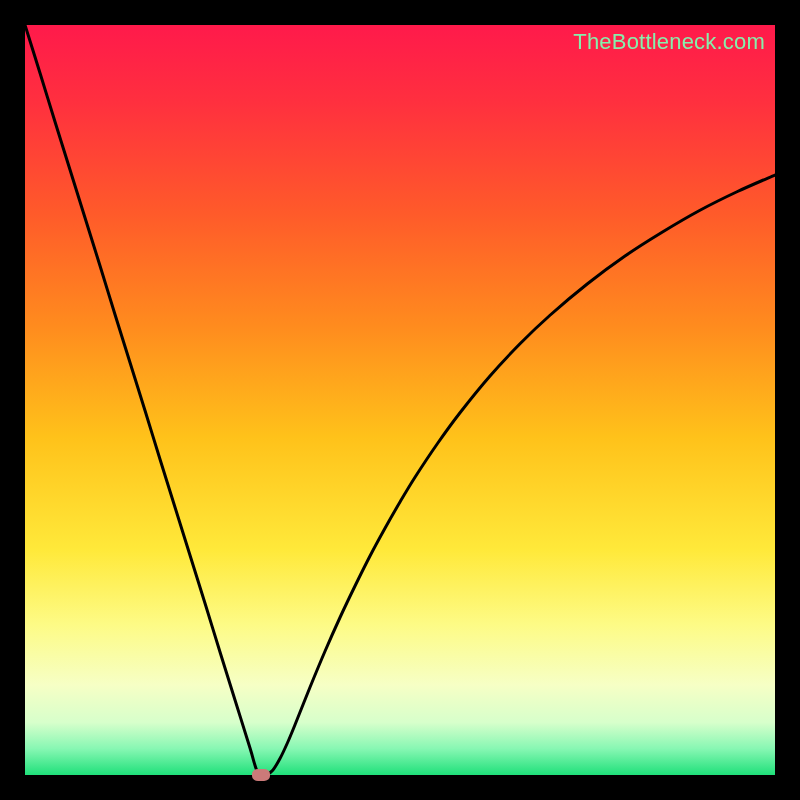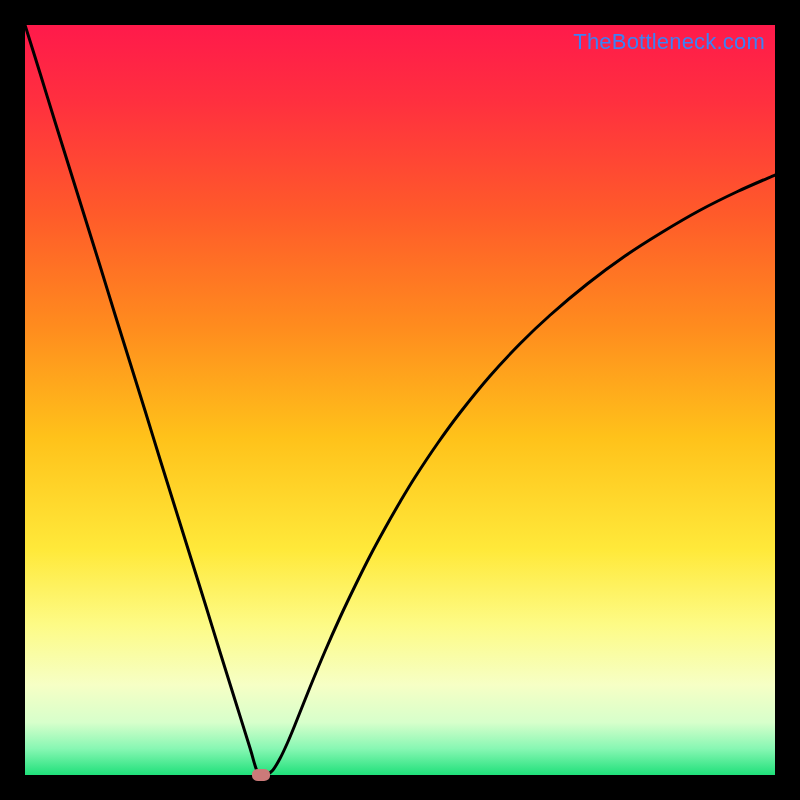--- a/index.html
+++ b/index.html
@@ -16,21 +16,21 @@
     left: 25px;
     top: 25px;
     width: 750px;
     height: 750px;
     box-sizing: border-box;
   }
   .watermark {
     position: absolute;
     top: 4px;
     right: 10px;
-    color: #3b82f6;
+    color: #86efac;
     font-size: 22px;
     font-weight: 500;
     letter-spacing: 0.2px;
     z-index: 5;
   }
   svg.plot {
     display: block;
   }
   .marker {
     position: absolute;

